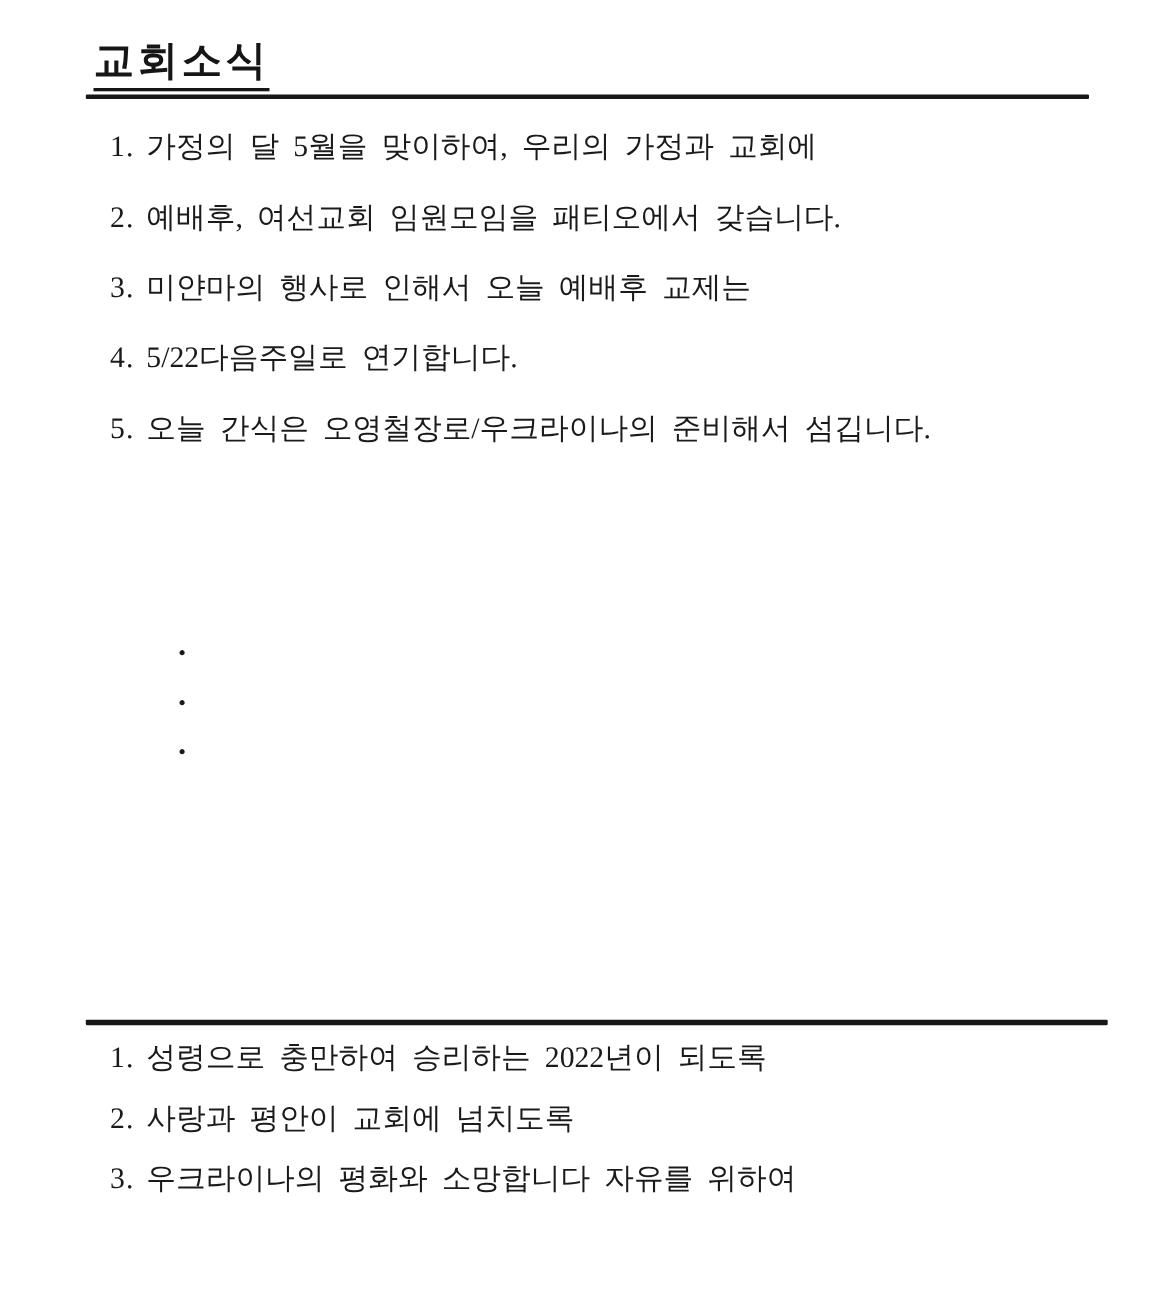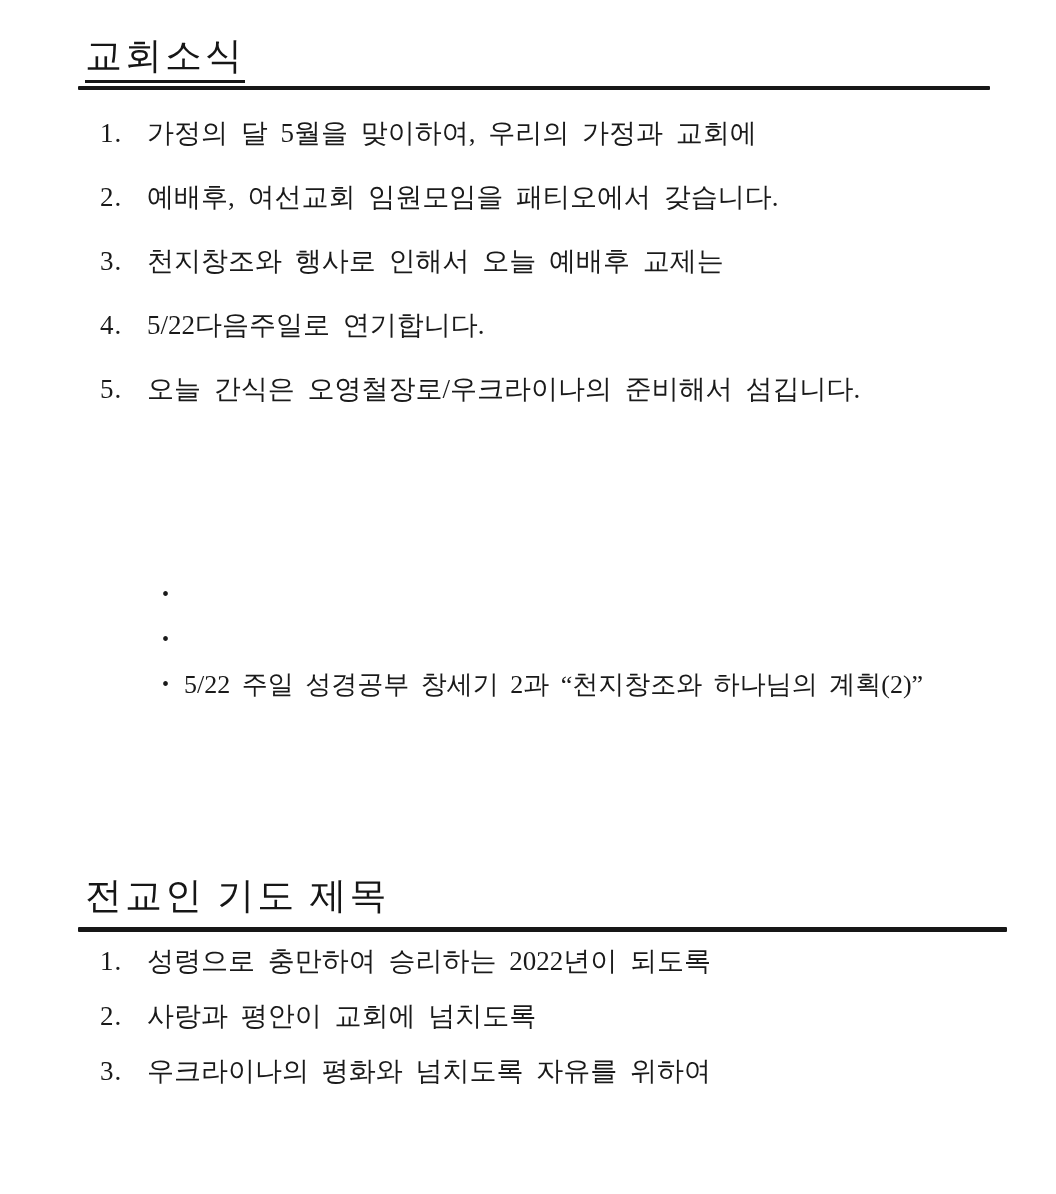--- a/index.html
+++ b/index.html
@@ -16,21 +16,21 @@
     width: 1056px;
     height: 1194px;
     background: #ffffff;
   }
 
   
   .section-title {
     position: absolute;
     left: 85px;
     font-size: 37px;
-    font-weight: normal;
+    font-weight: bold;
     letter-spacing: 3px;
     line-height: 1.1;
     color: #161616;
   }
   #title-news {
     top: 36px;
     border-bottom: 3px solid #161616;
     padding-bottom: 3px;
   }
   #title-prayer {
@@ -70,21 +70,21 @@
   #news-list .num-item { margin-bottom: 22px; }
   #prayer-list .num-item {
     line-height: 34px;
     margin-bottom: 21px;
   }
   .item-number {
     flex: 0 0 33px;
     letter-spacing: 1px;
   }
   .item-lines { flex: 1; }
-  .item-line { display: block; margin-left: 14px; }
+  .item-line { display: block; }
 
   
   .bullet-list {
     position: absolute;
     left: 162px;
     top: 572px;
     width: 840px;
   }
   .bullet-item {
     display: flex;
@@ -118,21 +118,21 @@
     <div class="num-item">
       <span class="item-number">2.</span>
       <span class="item-lines">
         <span class="item-line">예배후, 여선교회 임원모임을 패티오에서 갖습니다.</span>
       </span>
     </div>
 
     <div class="num-item">
       <span class="item-number">3.</span>
       <span class="item-lines">
-        <span class="item-line">천지창조와 행사로 인해서 오늘 예배후 교제는</span>
+        <span class="item-line">미얀마의 행사로 인해서 오늘 예배후 교제는</span>
       </span>
     </div>
 
     <div class="num-item">
       <span class="item-number">4.</span>
       <span class="item-lines">
         <span class="item-line">5/22다음주일로 연기합니다.</span>
       </span>
     </div>
 
@@ -150,26 +150,24 @@
     <div class="bullet-item">
       <span class="bullet-marker">•</span>
     </div>
 
     <div class="bullet-item">
       <span class="bullet-marker">•</span>
     </div>
 
     <div class="bullet-item">
       <span class="bullet-marker">•</span>
-      <span class="bullet-text">5/22 주일 성경공부 창세기 2과 “천지창조와 하나님의 계획(2)”</span>
     </div>
 
   </div>
 
-  <h1 class="section-title" id="title-prayer">전교인 기도 제목</h1>
   <div class="section-rule" id="rule-prayer"></div>
 
   <div class="num-list" id="prayer-list">
 
     <div class="num-item">
       <span class="item-number">1.</span>
       <span class="item-lines">
         <span class="item-line">성령으로 충만하여 승리하는 2022년이 되도록</span>
       </span>
     </div>
@@ -177,19 +175,19 @@
     <div class="num-item">
       <span class="item-number">2.</span>
       <span class="item-lines">
         <span class="item-line">사랑과 평안이 교회에 넘치도록</span>
       </span>
     </div>
 
     <div class="num-item">
       <span class="item-number">3.</span>
       <span class="item-lines">
-        <span class="item-line">우크라이나의 평화와 넘치도록 자유를 위하여</span>
+        <span class="item-line">우크라이나의 평화와 소망합니다 자유를 위하여</span>
       </span>
     </div>
 
   </div>
 
 </div>
 
 </body></html>

